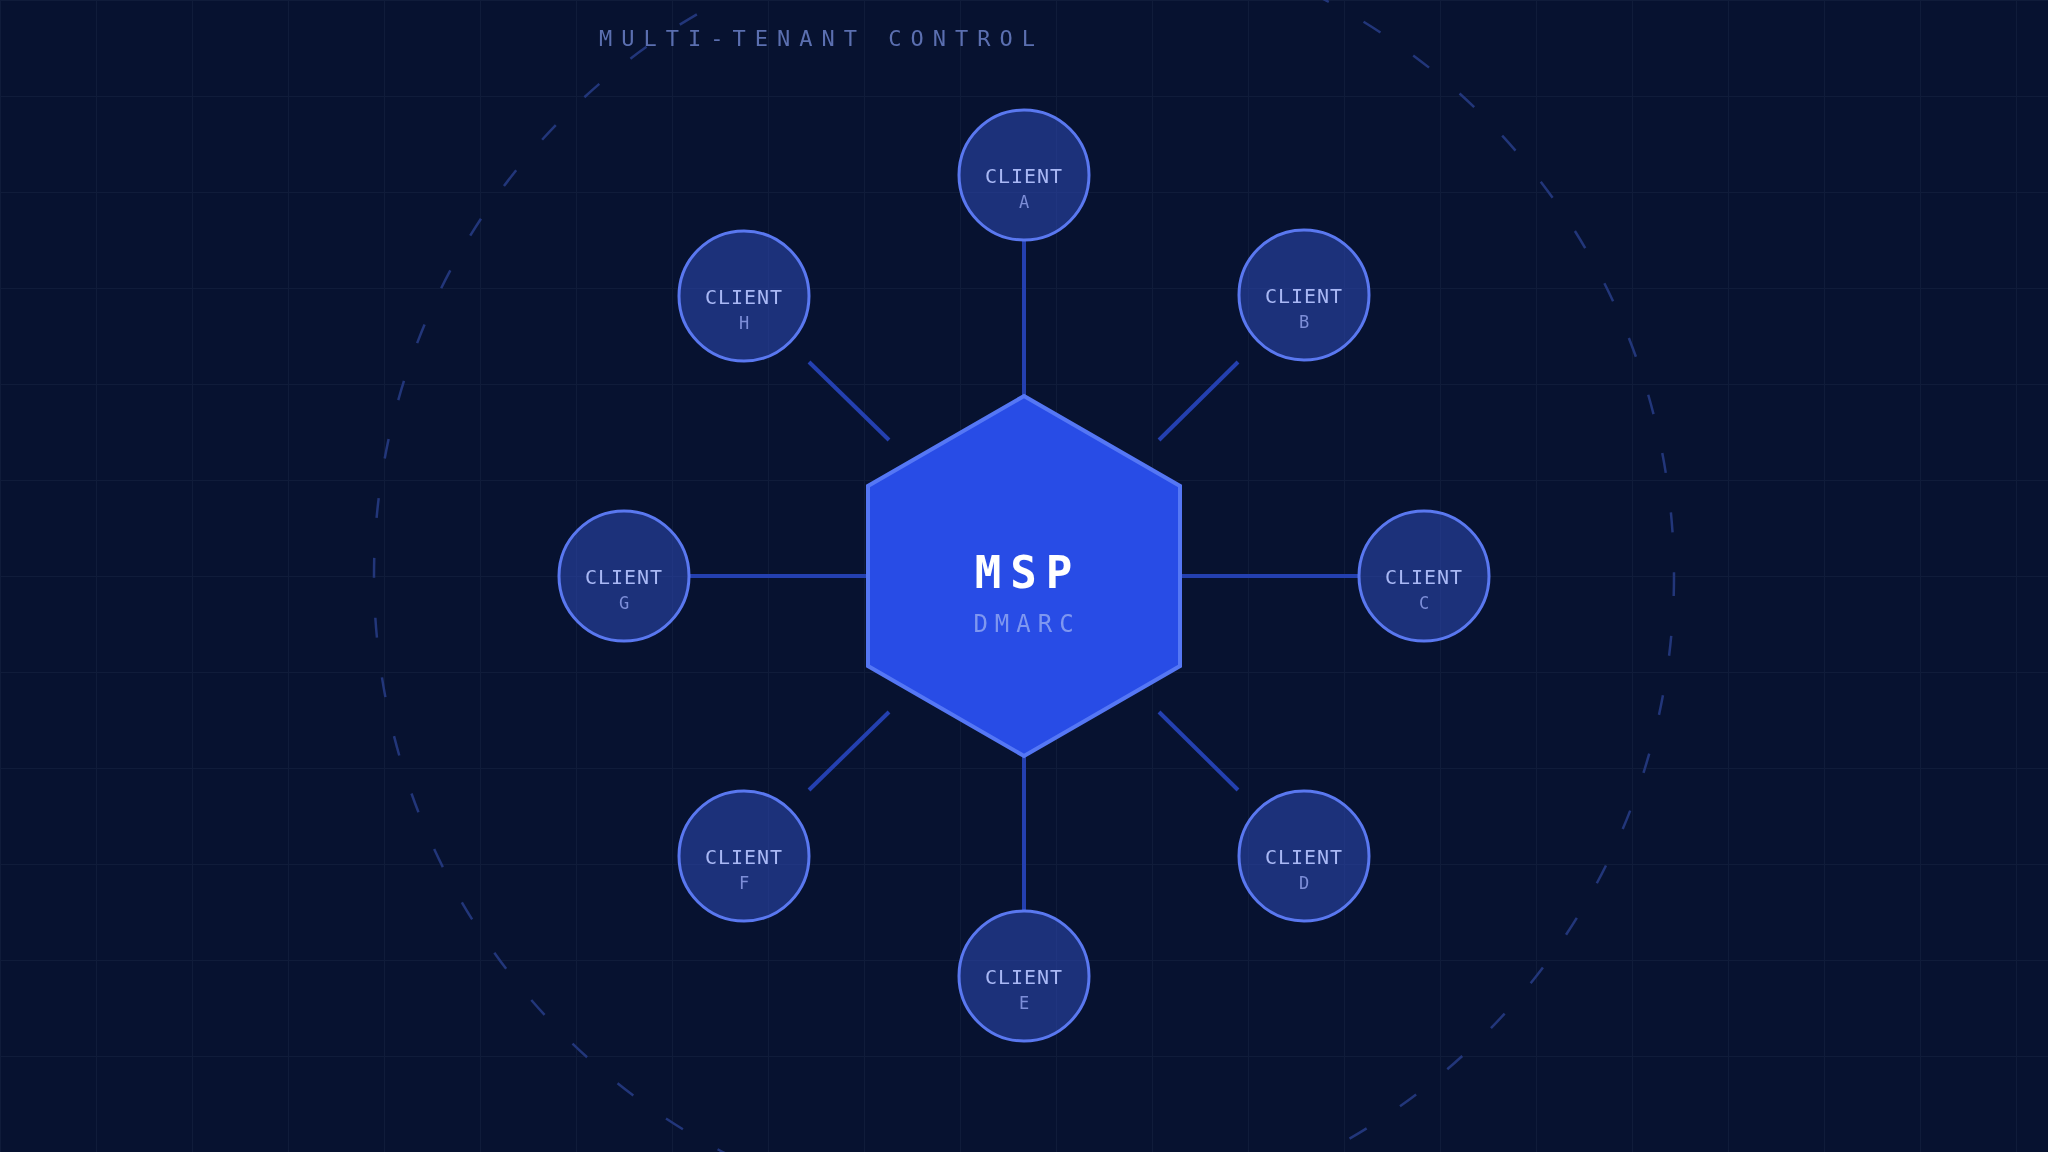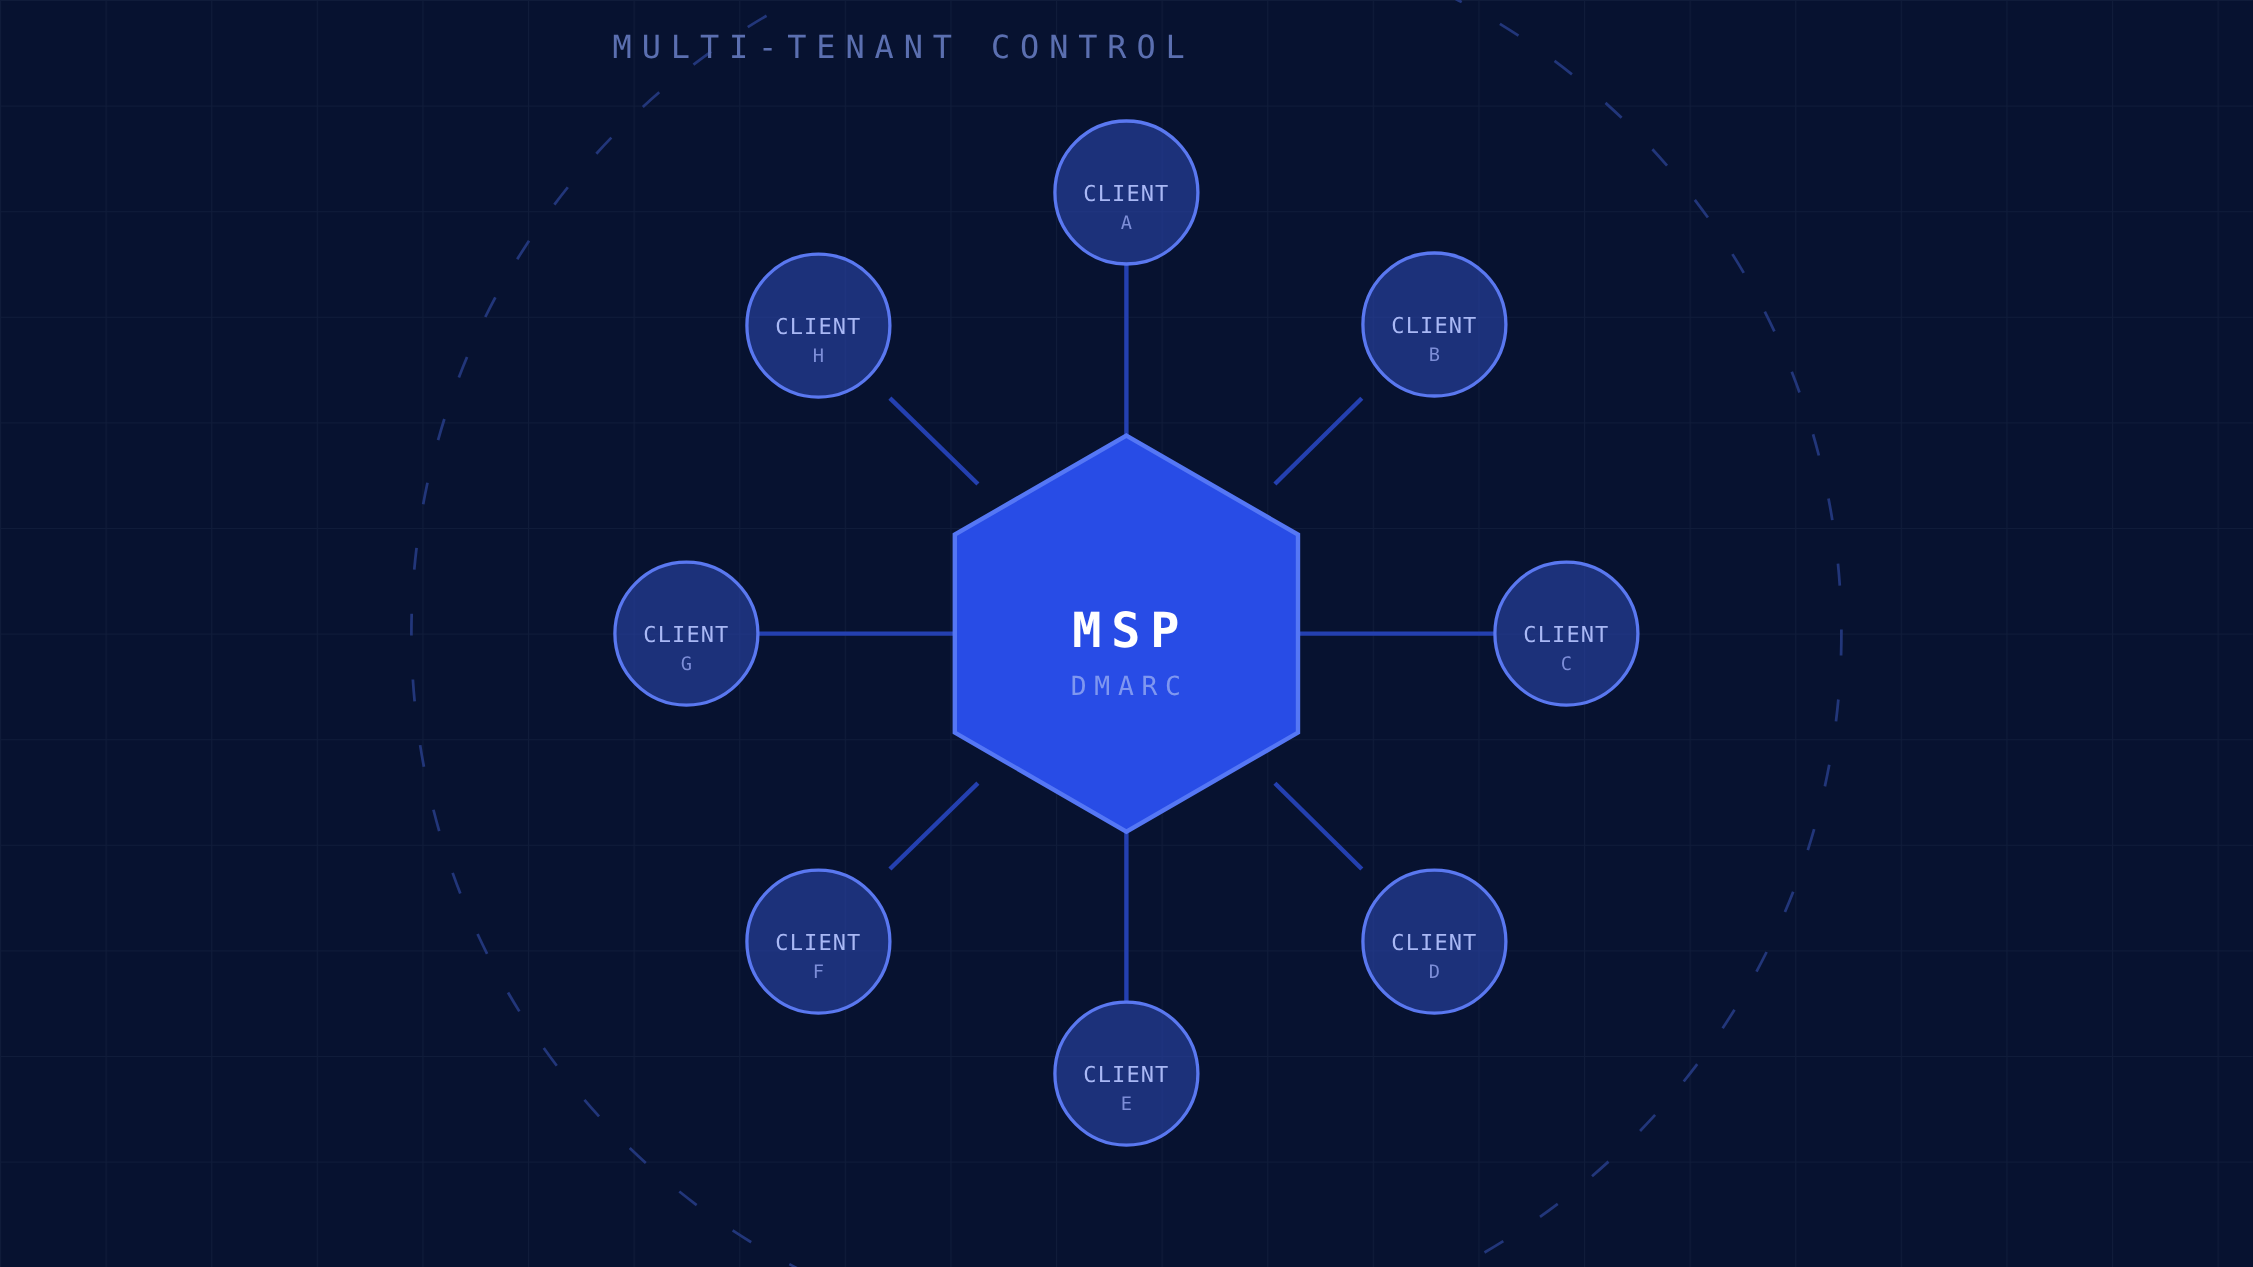--- a/index.html
+++ b/index.html
@@ -1,19 +1,19 @@
 <!DOCTYPE html>
 <html><head>
 <meta charset="utf-8">
 <style>
   html, body { margin:0; padding:0; }
   body { width:2048px; height:1152px; overflow:hidden; background:#071230; position:relative; }
   #stage { position:absolute; left:0; top:0; width:2048px; height:1152px; }
   .title { position:absolute; left:0; top:26px; width:1620px; text-align:center;
-    font-family:"DejaVu Sans Mono","Liberation Mono",monospace; font-size:29px; letter-spacing:9px;
+    font-family:"DejaVu Sans Mono","Liberation Mono",monospace; font-size:22px; letter-spacing:9px;
     color:#5b6fb0; padding-left:23px; box-sizing:border-box; }
   .hub-title { font-family:"DejaVu Sans Mono","Liberation Mono",monospace; font-weight:bold; font-size:44px; letter-spacing:9px; fill:#ffffff; }
   .hub-sub { font-family:"DejaVu Sans Mono","Liberation Mono",monospace; font-size:24px; letter-spacing:7px; fill:#7f97f0; }
   .node-label { font-family:"DejaVu Sans Mono","Liberation Mono",monospace; font-size:20px; letter-spacing:1px; fill:#a9b8f5; }
   .node-id { font-family:"DejaVu Sans Mono","Liberation Mono",monospace; font-size:17px; fill:#7d8ed8; }
   .node { cursor:pointer; }
 </style>
 </head>
 <body>
 

